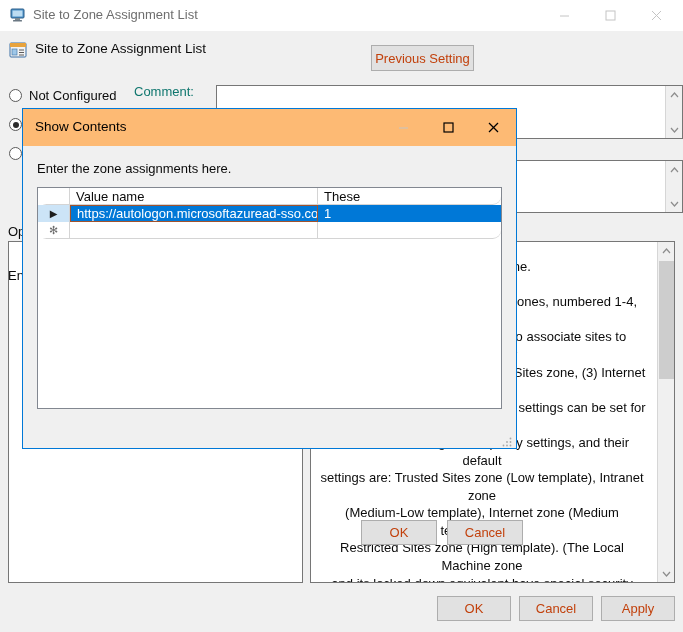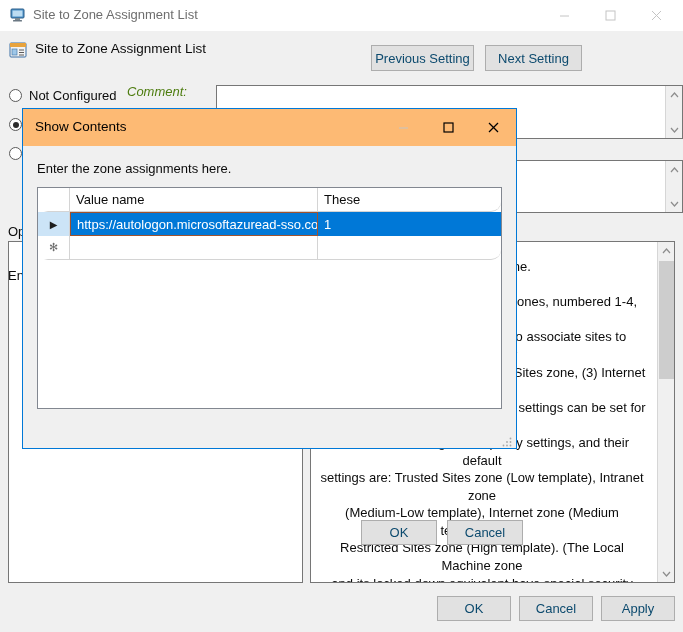--- a/index.html
+++ b/index.html
@@ -53,21 +53,21 @@
   
   .hdr-icon { position: absolute; left: 9px; top: 41px; width: 18px; height: 18px; }
   .hdr-title {
     position: absolute; left: 35px; top: 41px;
     font-size: 13.5px; color: #0b0b0b; white-space: nowrap;
   }
   .btn {
     position: absolute;
     background: #e1e1e1;
     border: 1px solid #adadad;
-    font-size: 13px; color: #0c4a6e;
+    font-size: 13px; color: #c2410c;
     display: flex; align-items: center; justify-content: center;
     box-sizing: border-box;
     font-family: "Liberation Sans", sans-serif;
   }
   .btn-prev { left: 371px; top: 45px; width: 103px; height: 26px; }
   .btn-next { left: 485px; top: 45px; width: 97px; height: 26px; }
 
   
   .radio-row { position: absolute; left: 9px; display: flex; align-items: center; }
   .radio-row.r1 { top: 88px; }
@@ -81,22 +81,22 @@
   .radio-outer.checked::after {
     content: ""; position: absolute;
     left: 2.5px; top: 2.5px; width: 6px; height: 6px;
     border-radius: 50%; background: #2b2b2b;
   }
   .radio-label {
     margin-left: 7px; font-size: 13px; color: #0b0b0b; white-space: nowrap;
   }
 
   .comment-label {
-    position: absolute; left: 127px; top: 84px;
-    font-size: 13px; color: #4d7c0f; font-style: italic;
+    position: absolute; left: 134px; top: 84px;
+    font-size: 13px; color: #0f766e;
   }
   .comment-box {
     position: absolute; left: 216px; top: 85px;
     width: 467px; height: 54px;
     background: #fff; border: 1px solid #767676;
     box-sizing: border-box;
   }
   .supported-label {
     position: absolute; left: 127px; top: 157px;
     font-size: 13px; color: #0b0b0b;
@@ -197,21 +197,21 @@
   }
 
   .grid {
     position: absolute; left: 14px; top: 78px;
     width: 465px; height: 222px;
     background: #fff;
     border: 1px solid #828790;
     box-sizing: border-box;
     overflow: hidden;
   }
-  .grid-row { display: flex; height: 24px; box-sizing: border-box; border-radius: 10px; }
+  .grid-row { display: flex; height: 17px; box-sizing: border-box; border-radius: 10px; }
   .grid-head {
     background: #fff;
     border-bottom: 1px solid #d4d4d4;
   }
   .gcell {
     box-sizing: border-box;
     font-size: 13px; color: #0b0b0b;
     display: flex; align-items: center;
     padding-left: 6px;
     overflow: hidden; white-space: nowrap;
@@ -293,21 +293,20 @@
       <rect x="1" y="2" width="16" height="4" fill="#e8a33d"></rect>
       <rect x="3" y="8" width="5" height="6" fill="#9fc7e8" stroke="#4a7fae" stroke-width="0.7"></rect>
       <line x1="10" y1="9" x2="15" y2="9" stroke="#5a5a5a" stroke-width="1"></line>
       <line x1="10" y1="11.5" x2="15" y2="11.5" stroke="#5a5a5a" stroke-width="1"></line>
       <line x1="10" y1="14" x2="15" y2="14" stroke="#5a5a5a" stroke-width="1"></line>
     </svg>
   </span>
   <span class="hdr-title">Site to Zone Assignment List</span>
 
   <div class="btn btn-prev">Previous Setting</div>
-  <div class="btn btn-next">Next Setting</div>
 
   <div class="radio-row r1">
     <span class="radio-outer"></span>
     <span class="radio-label">Not Configured</span>
   </div>
   <div class="radio-row r2">
     <span class="radio-outer checked"></span>
     <span class="radio-label">Enabled</span>
   </div>
   <div class="radio-row r3">

